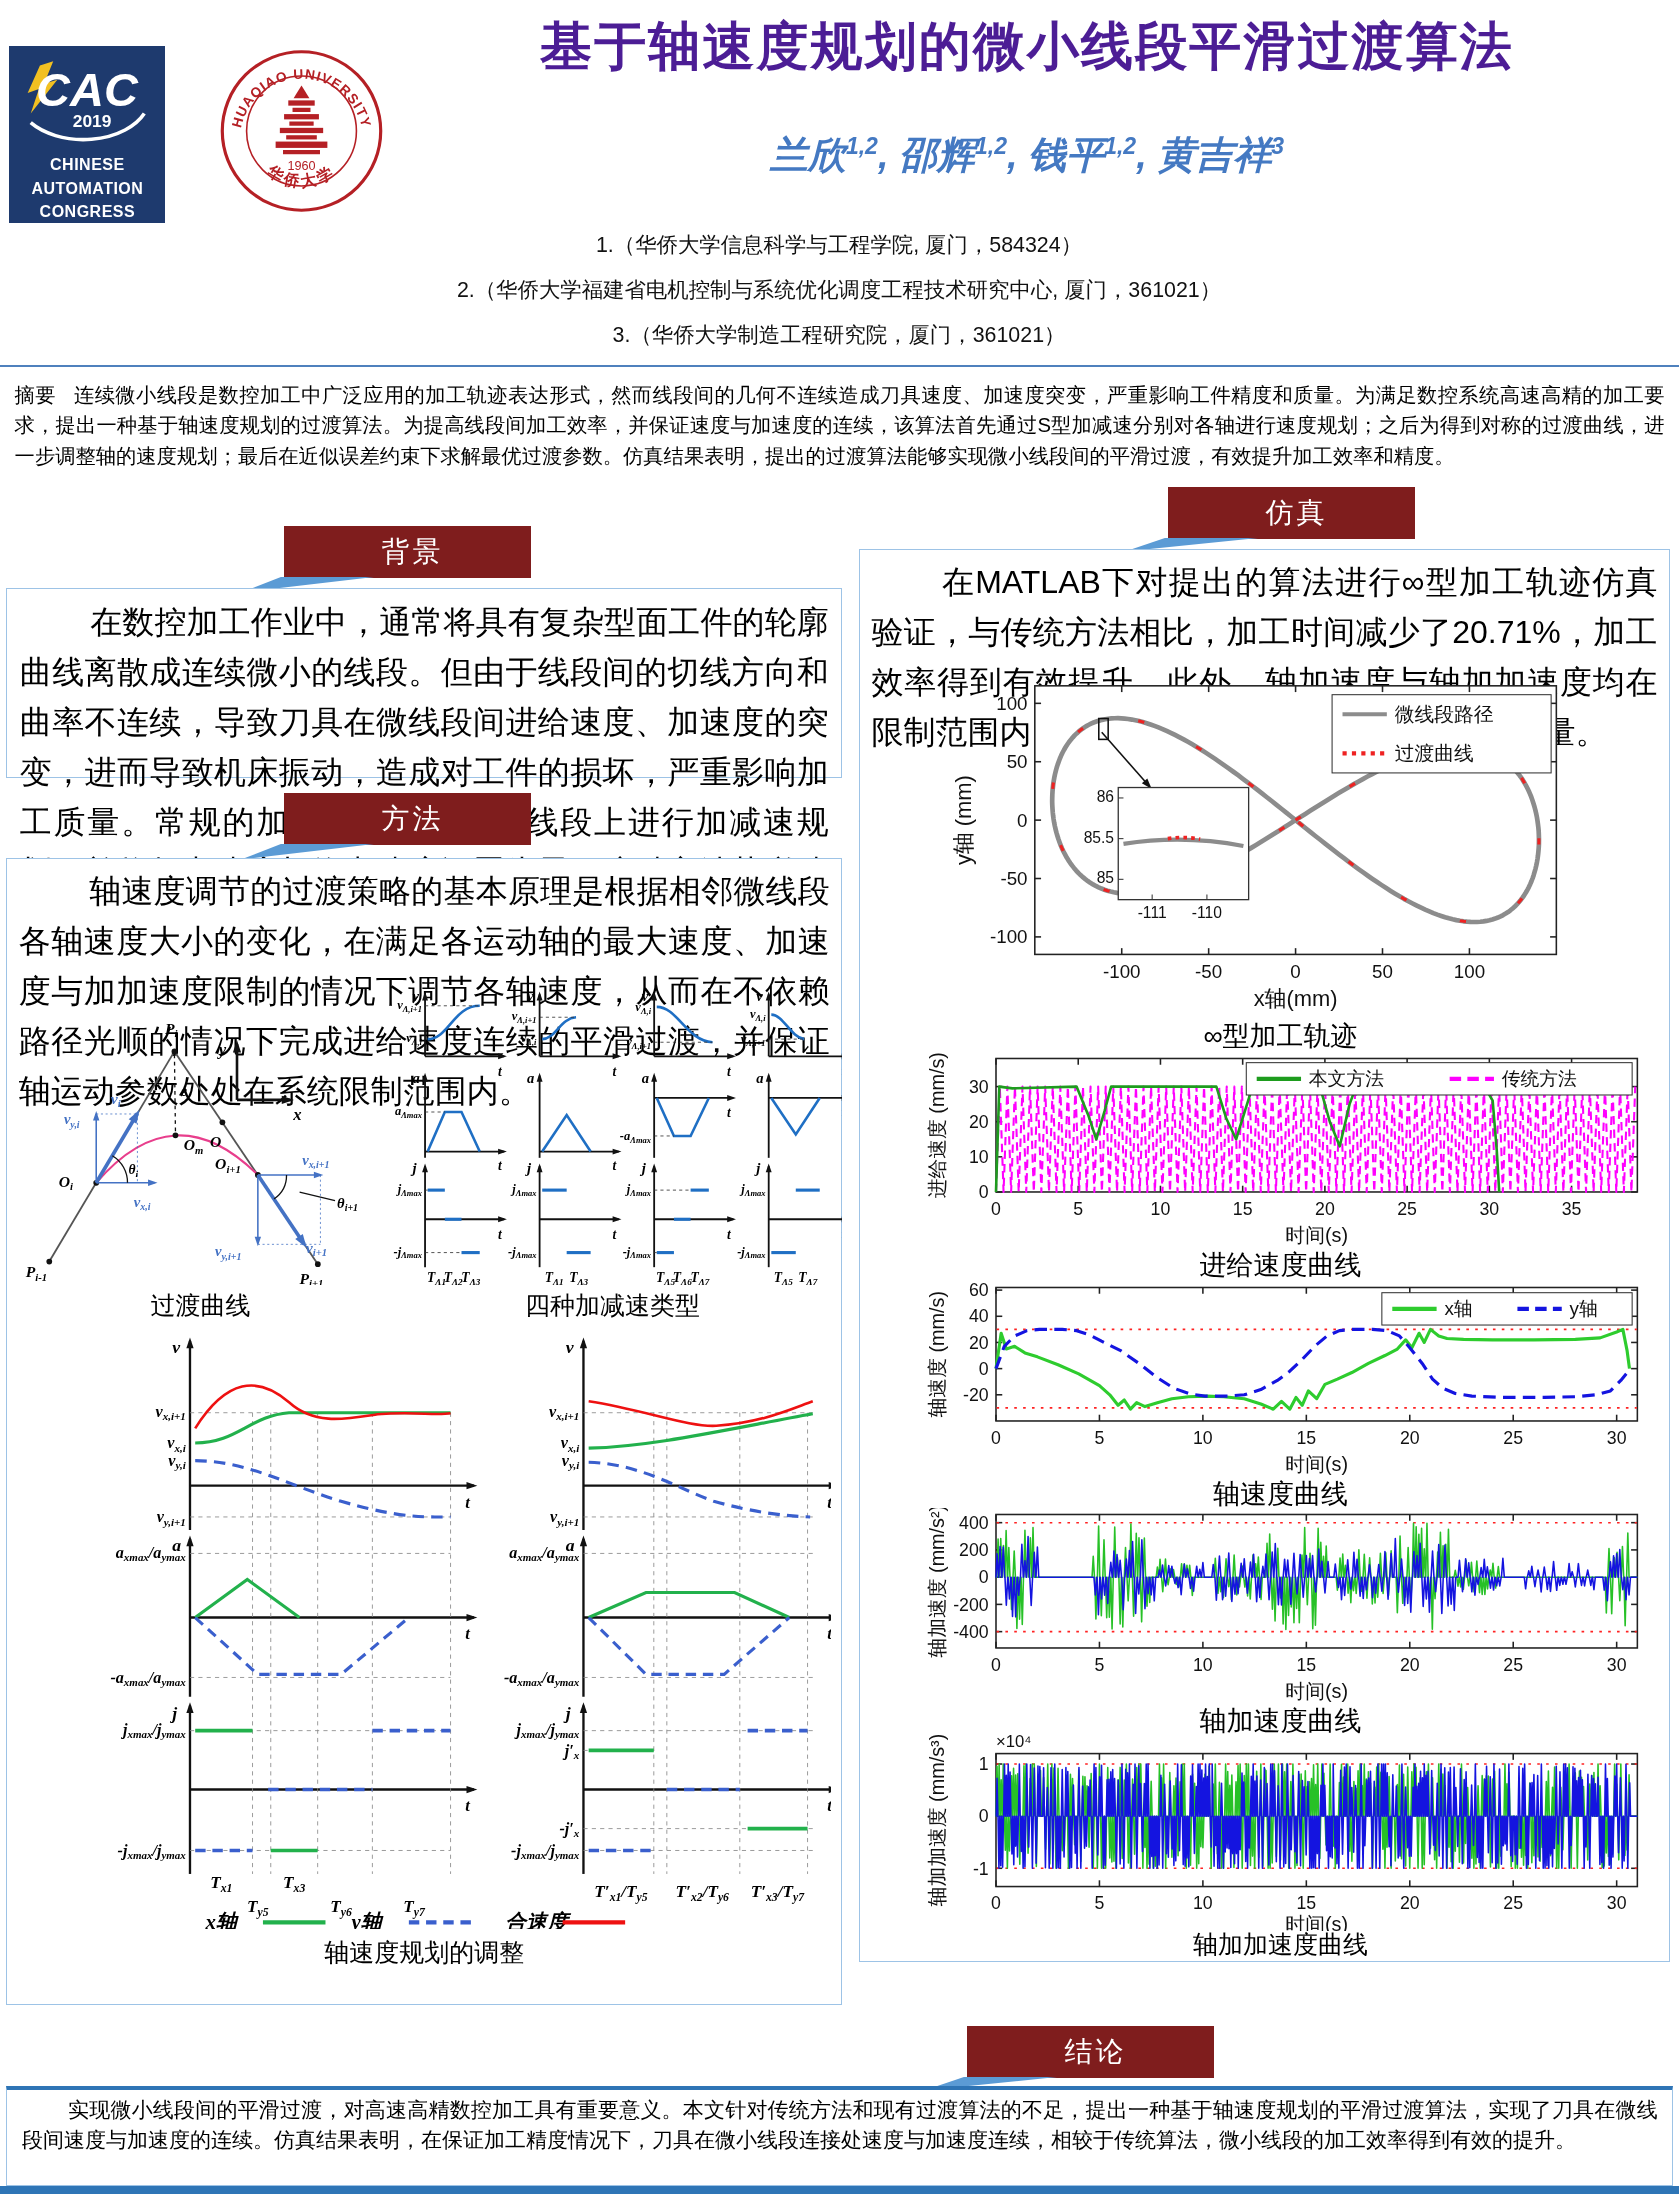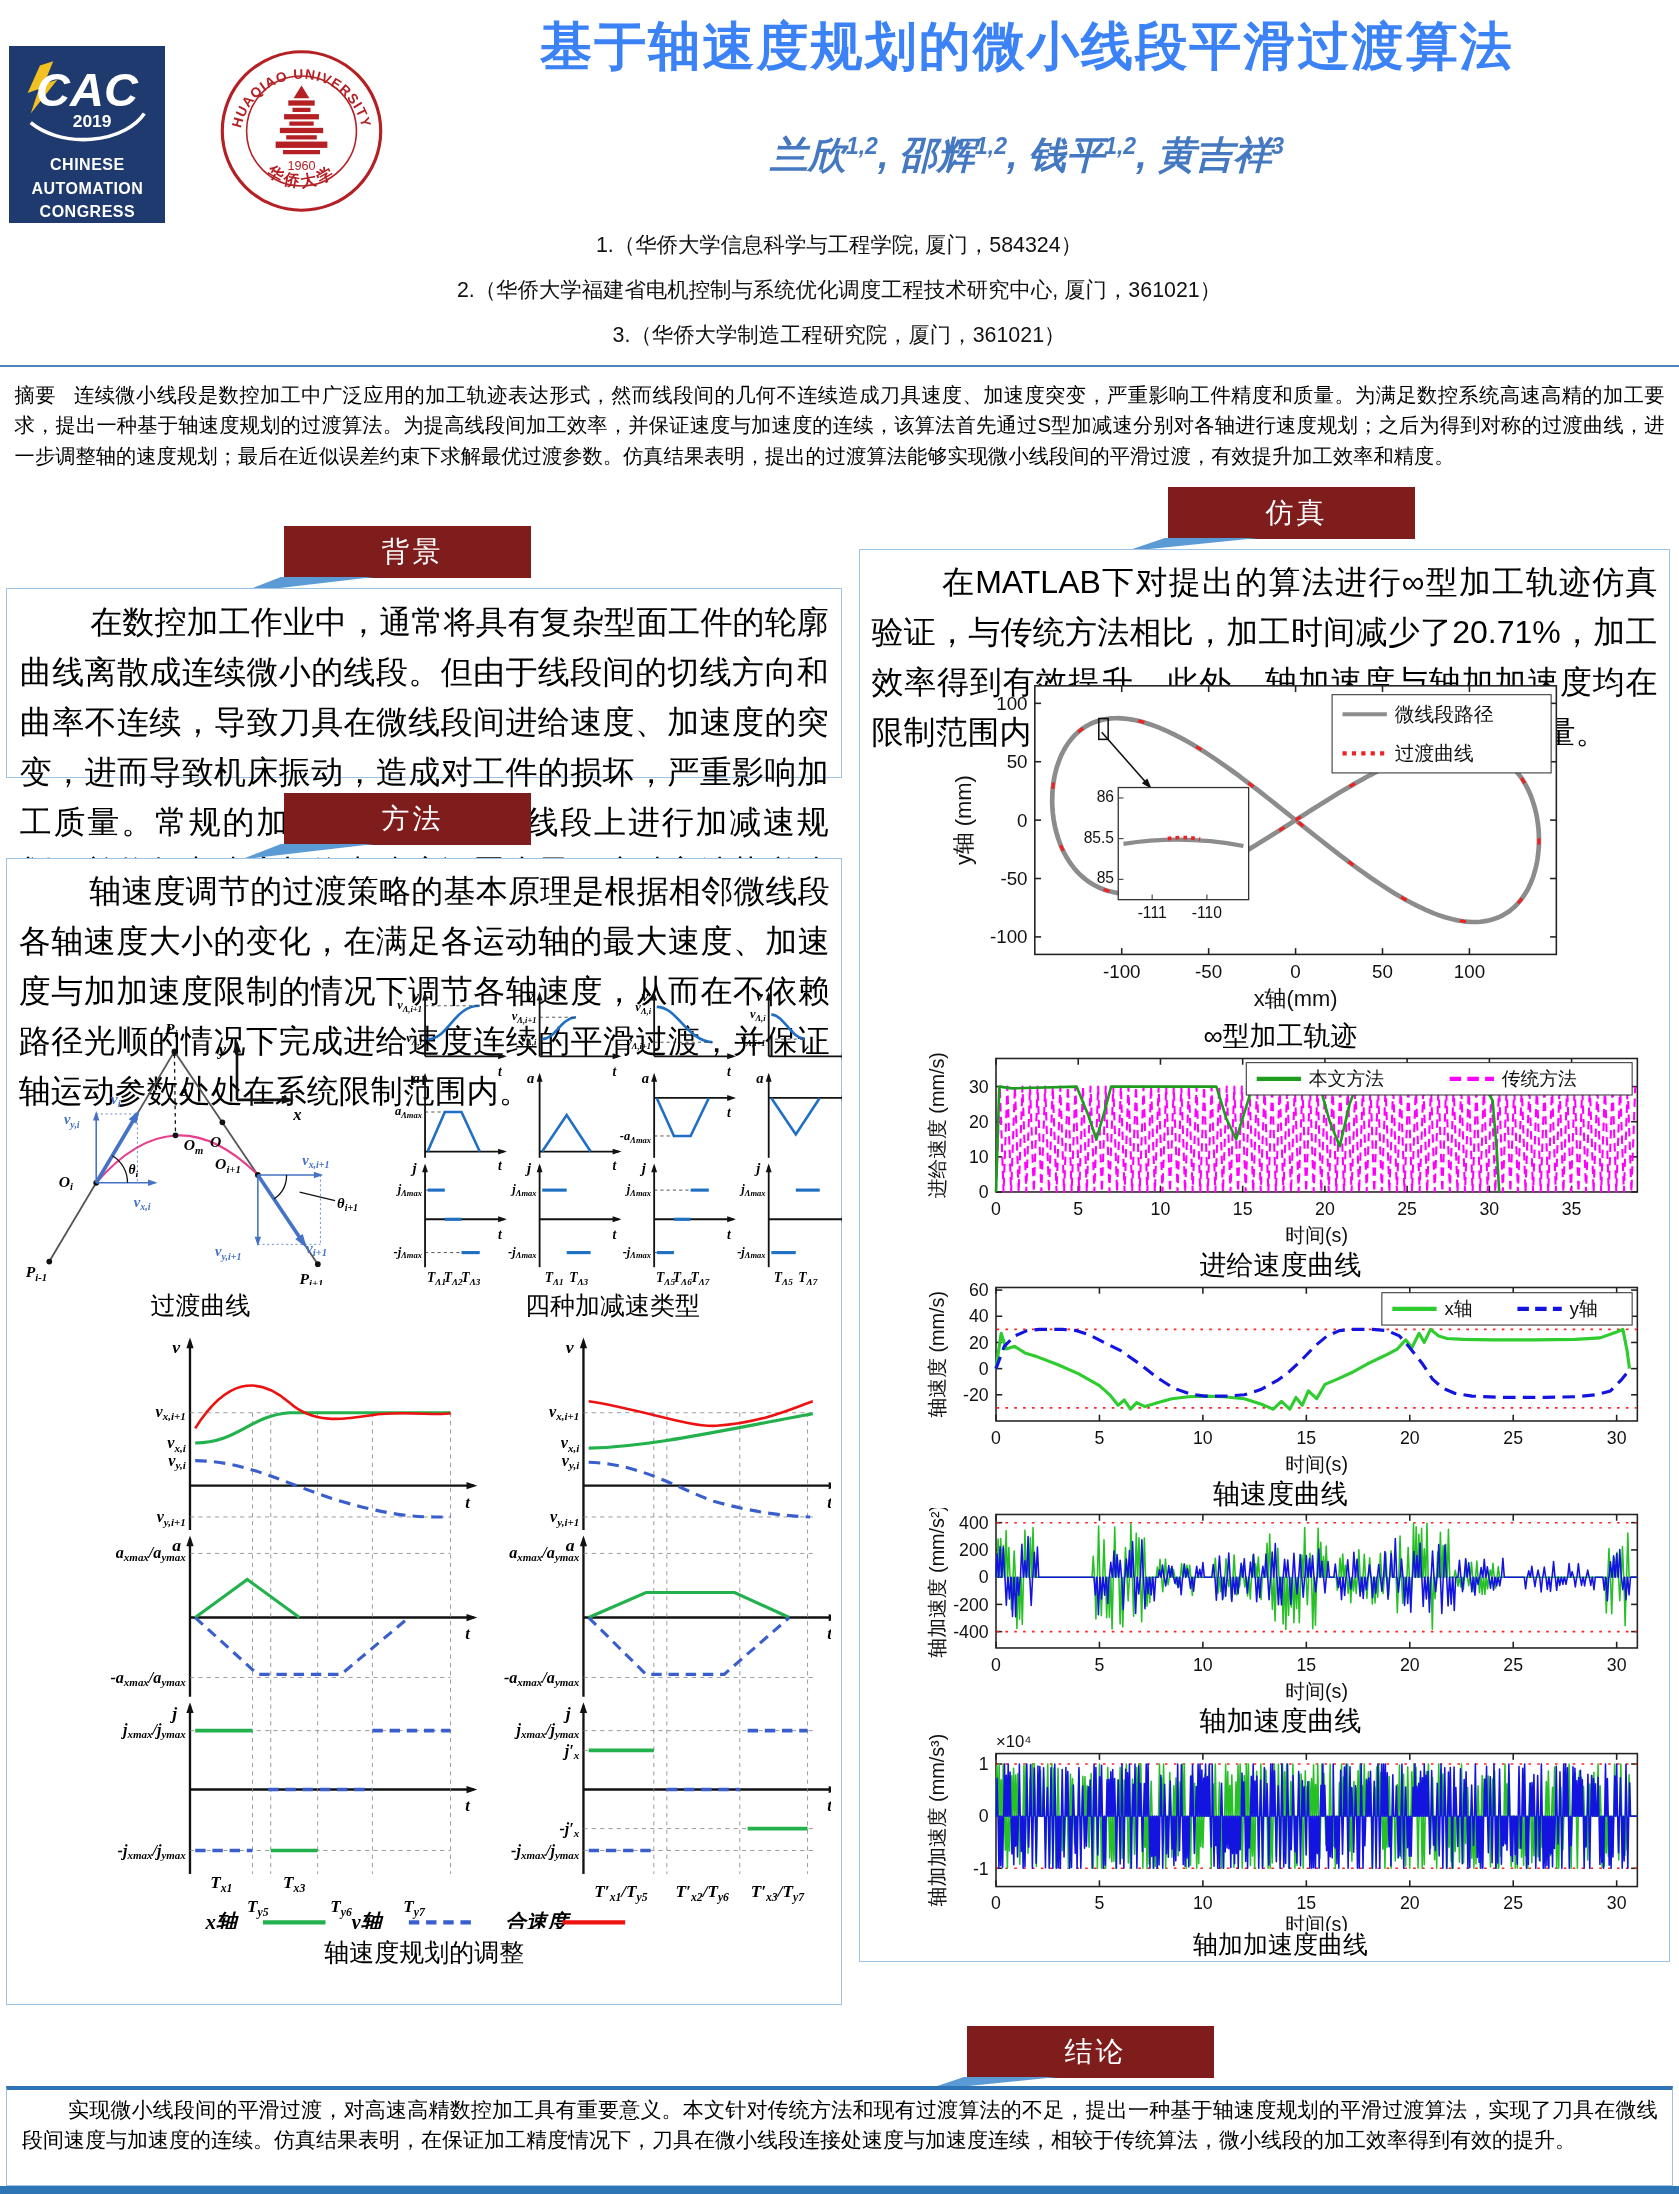--- a/index.html
+++ b/index.html
@@ -6,21 +6,21 @@
   #page{position:relative;width:1679px;height:2194px;background:#ffffff;overflow:hidden;
         font-family:"Liberation Sans",sans-serif;color:#000;}
   .abs{position:absolute;}
   .box{position:absolute;background:#fff;border:1.6px solid #9DC3E6;box-sizing:border-box;}
   .callout{position:absolute;background:#7f1d1d;color:#fff;font-size:28px;
            display:flex;align-items:center;justify-content:center;letter-spacing:3.1px;padding-left:10px;}
   .tail{position:absolute;background:#5B9BD5;clip-path:polygon(100% 0,30% 0,0 100%);}
   .para{font-size:32px;line-height:1.56;text-align:justify;text-indent:2.2em;}
   .cap{position:absolute;text-align:center;font-size:25px;color:#000;}
   .chart-cap{position:absolute;text-align:center;font-size:27px;color:#000;padding-left:16px;}
-  #title{font-size:52px;font-weight:bold;color:#3b82f6;text-align:center;letter-spacing:2.1px;}
+  #title{font-size:52px;font-weight:bold;color:#4c1d95;text-align:center;letter-spacing:2.1px;}
   #authors{font-size:38px;font-weight:bold;font-style:italic;color:#4479C2;text-align:center;}
   #authors sup{font-size:23px;}
   #affiliations{font-size:21.4px;color:#111;text-align:center;line-height:2.1;}
   #abstract{font-size:20.3px;line-height:1.5;text-align:justify;}
   #abstract .lbl{font-weight:normal;}
   #header-rule{border-top:2.6px solid #4F81BD;}
   #cac-logo{background:#1E3A6E;color:#fff;display:flex;flex-direction:column;align-items:center;}
   #cac-org{font-size:16px;font-weight:bold;text-align:center;line-height:1.45;letter-spacing:0.5px;}
   #concl-box{border-top:4.2px solid #2E74B5;}
   #bottom-bar{background:#2E75B6;}

